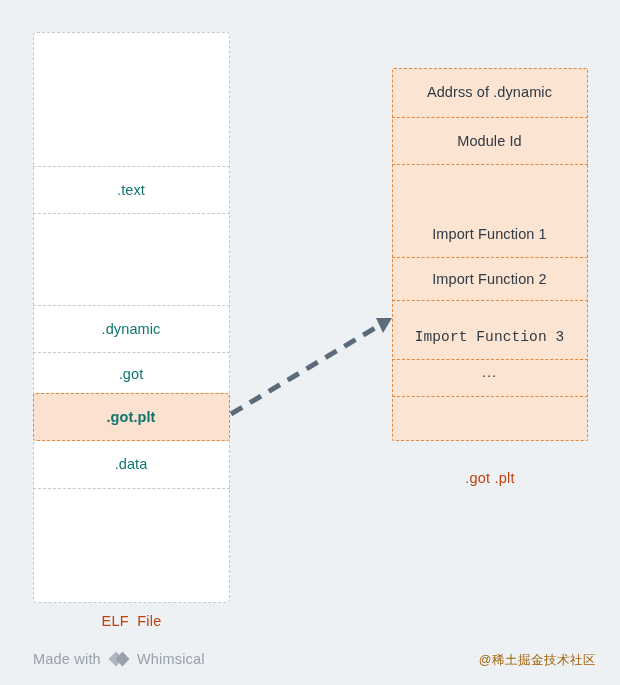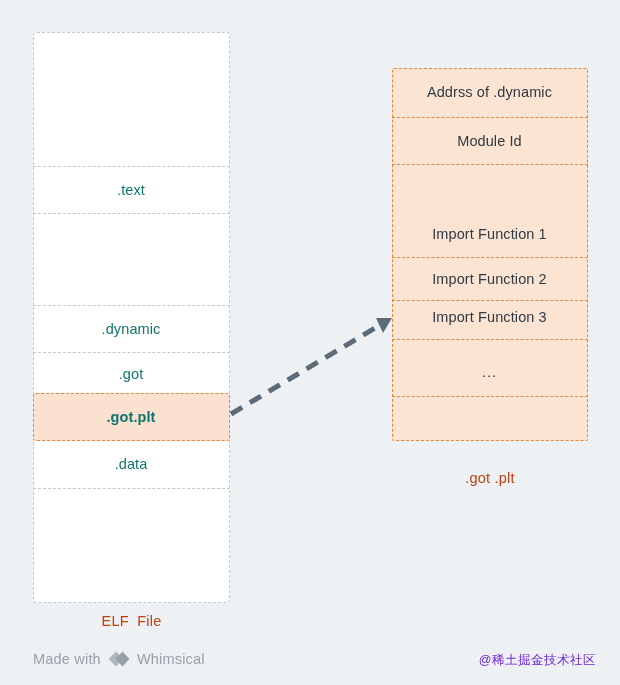--- a/index.html
+++ b/index.html
@@ -118,21 +118,21 @@
     color: #98a0a9;
     letter-spacing: 0.2px;
   }
   #whimsical-mark { display: flex; align-items: center; }
 
   #watermark {
     position: absolute;
     right: 24px;
     top: 652px;
     font-size: 12.5px;
-    color: #6d28d9;
+    color: #a16207;
     letter-spacing: 0.5px;
   }
 </style>
 </head>
 <body>
 
 <div id="canvas">
 
   <div id="elf-box">
 
@@ -184,21 +184,21 @@
 
 
     <div class="got-row div-bot" style="top:142.5px; height:46px;">
       <span>Import Function 1</span>
     </div>
 
     <div class="got-row div-bot" style="top:188.5px; height:43px;">
       <span>Import Function 2</span>
     </div>
 
-    <div class="got-row div-bot" style="top:225px; height:46px;">
+    <div class="got-row div-bot" style="top:245px; height:46px;font-family:Liberation Mono, monospace;">
       <span>Import Function 3</span>
     </div>
 
     <div class="got-row ellipsis div-bot" style="top:277.5px; height:50px;">
       <span>...</span>
     </div>
 
     <div class="got-row" style="top:327.5px; height:46px;">
       <span></span>
     </div>

